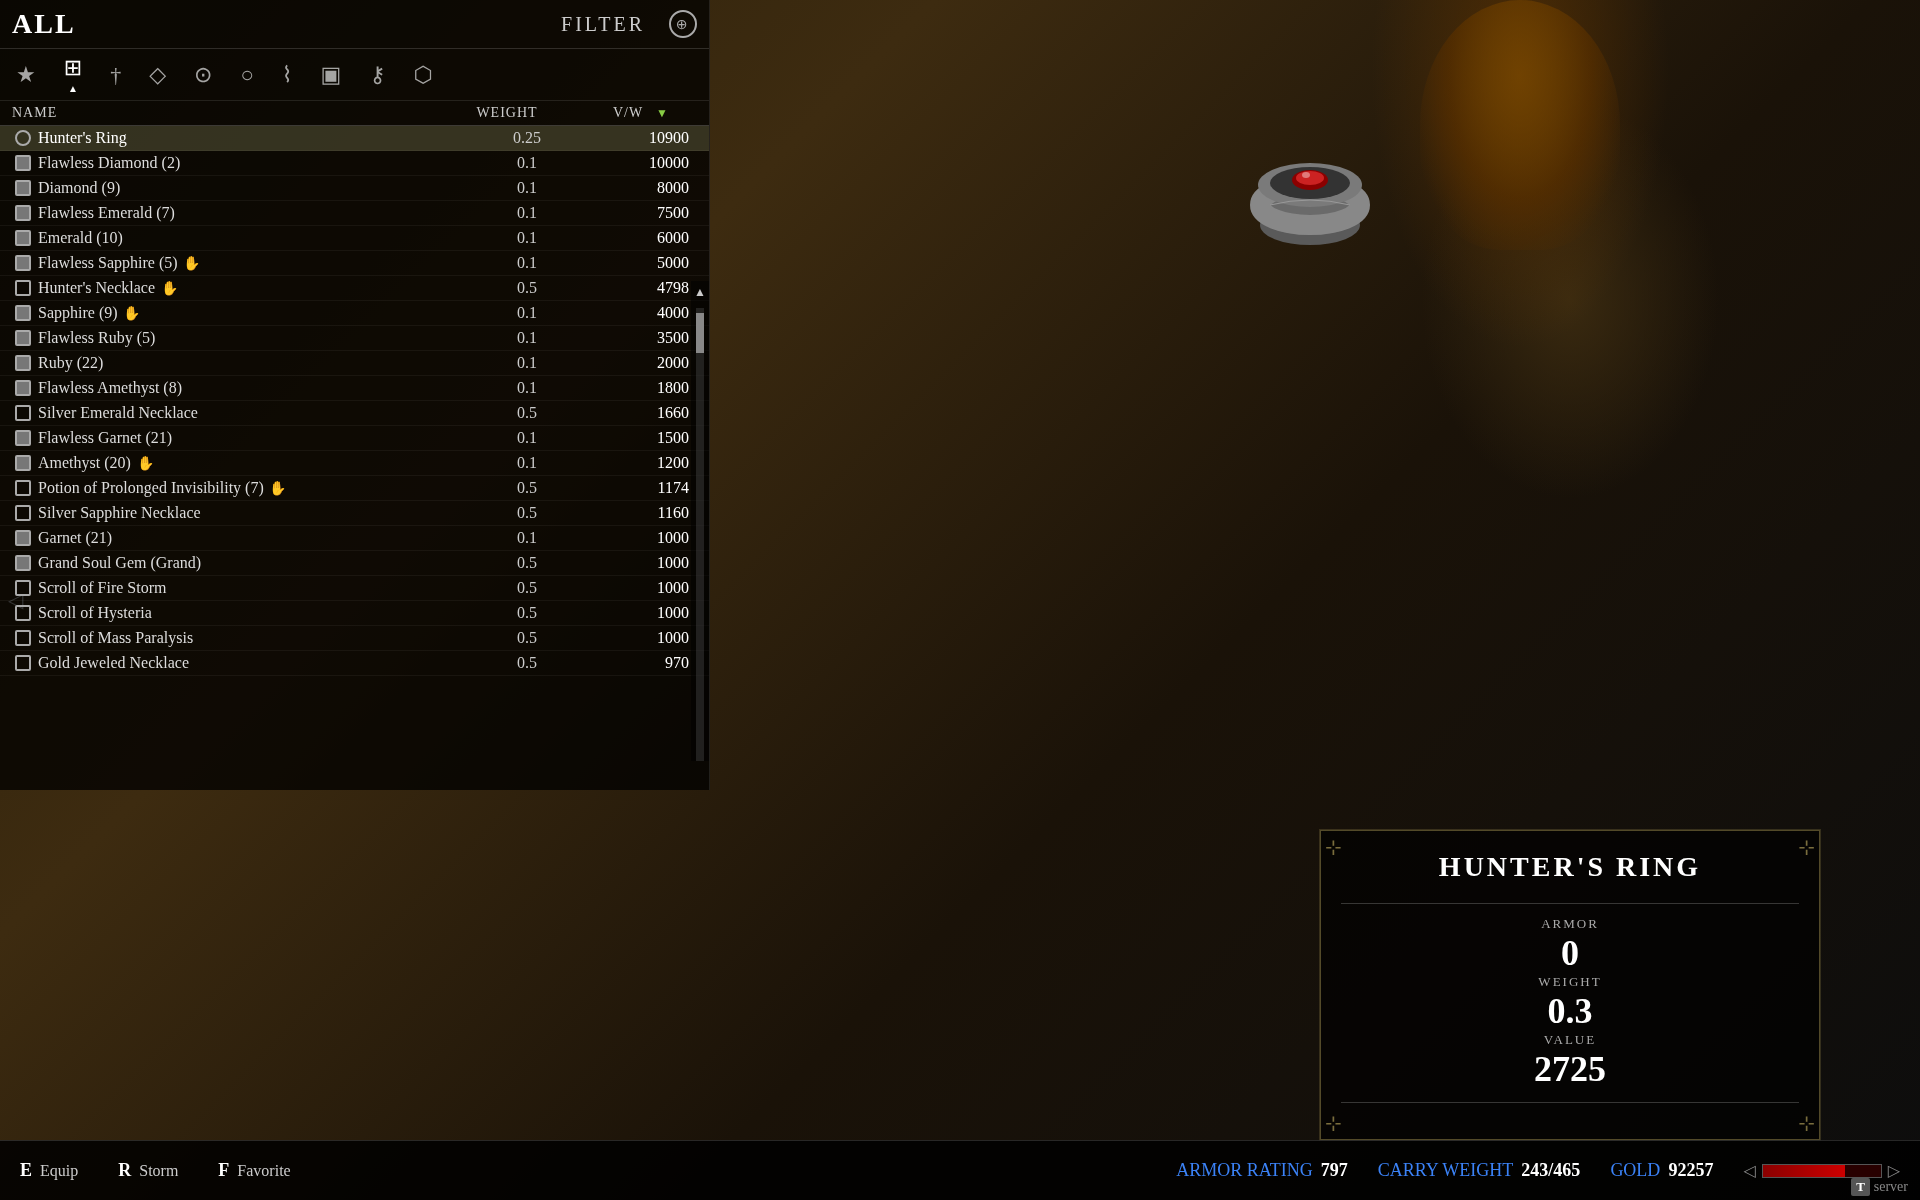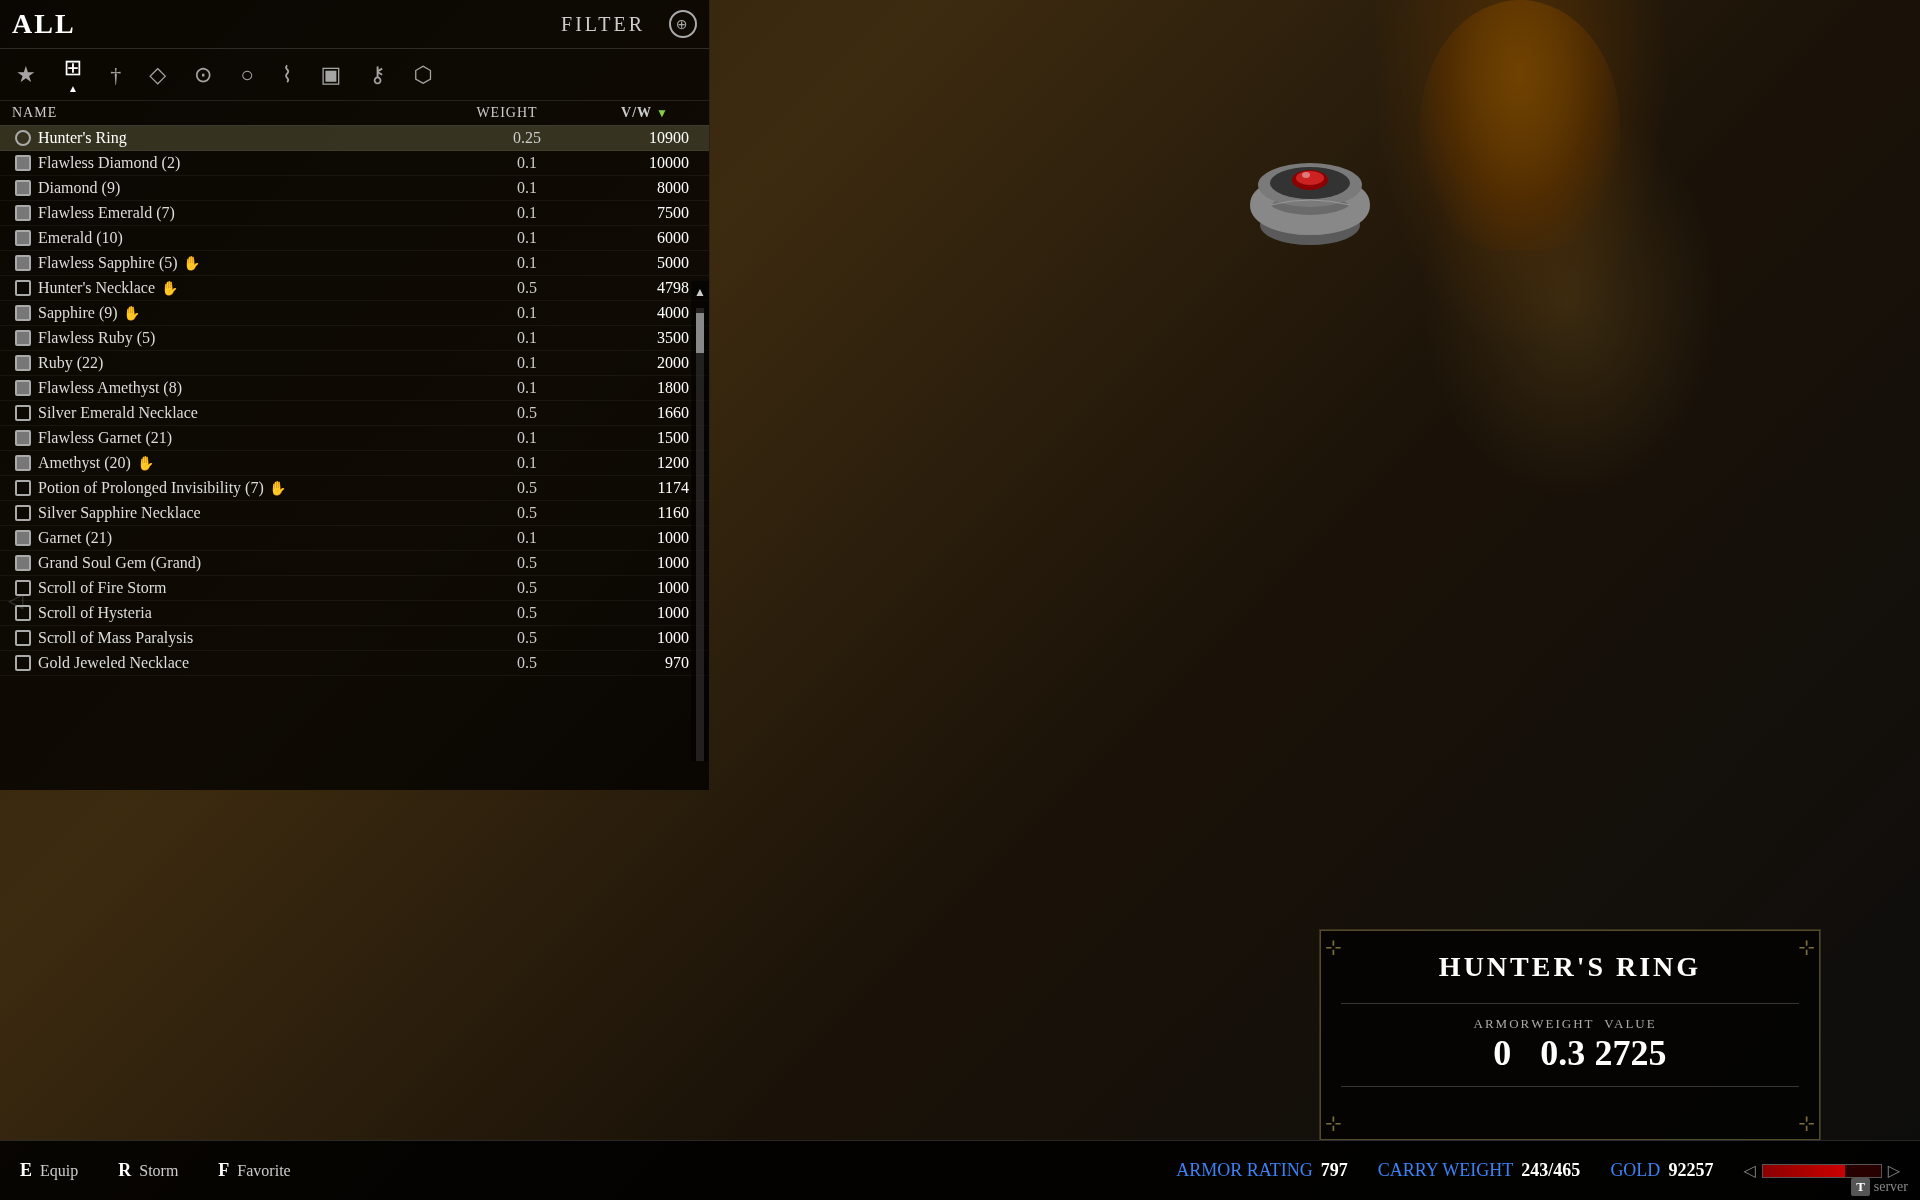--- a/index.html
+++ b/index.html
@@ -332,24 +332,25 @@
       font-size: 28px;
       font-weight: bold;
       letter-spacing: 3px;
       text-transform: uppercase;
       margin-bottom: 20px;
     }
 
     .detail-stats {
       display: flex;
       justify-content: center;
-      margin-bottom: 32px;
+      margin-bottom: 16px;
       border-top: 1px solid rgba(255,255,255,0.2);
       border-bottom: 1px solid rgba(255,255,255,0.2);
       padding: 12px 0;
+      flex-direction: column;
     }
 
     .detail-stat {
       text-align: center;
     }
 
     .detail-stat-label {
       color: #aaaaaa;
       font-size: 13px;
       text-transform: uppercase;
@@ -438,21 +439,21 @@
     <span class="cat-icon">○</span>
     <span class="cat-icon">⌇</span>
     <span class="cat-icon">▣</span>
     <span class="cat-icon">⚷</span>
     <span class="cat-icon">⬡</span>
   </div>
 
   <div class="col-headers">
     <span>NAME</span>
     <span style="text-align:center;">WEIGHT</span>
-    <span style="text-align:right; padding-right:8px; display:flex; align-items:center; justify-content:flex-end; gap:4px;font-weight:bold;">
+    <span style="text-align:right; padding-right:8px; display:flex; align-items:center; justify-content:flex-end; gap:13px;">
       <span>V/W</span>
       <span style="color:#88cc44; font-size:12px;">▼</span>
     </span>
     <span></span>
   </div>
 
   <div class="item-list" style="position:relative;">
 
     <div id="item-rows-container">
         <div class="item-row" style="background: rgba(150, 150, 100, 0.3);">

